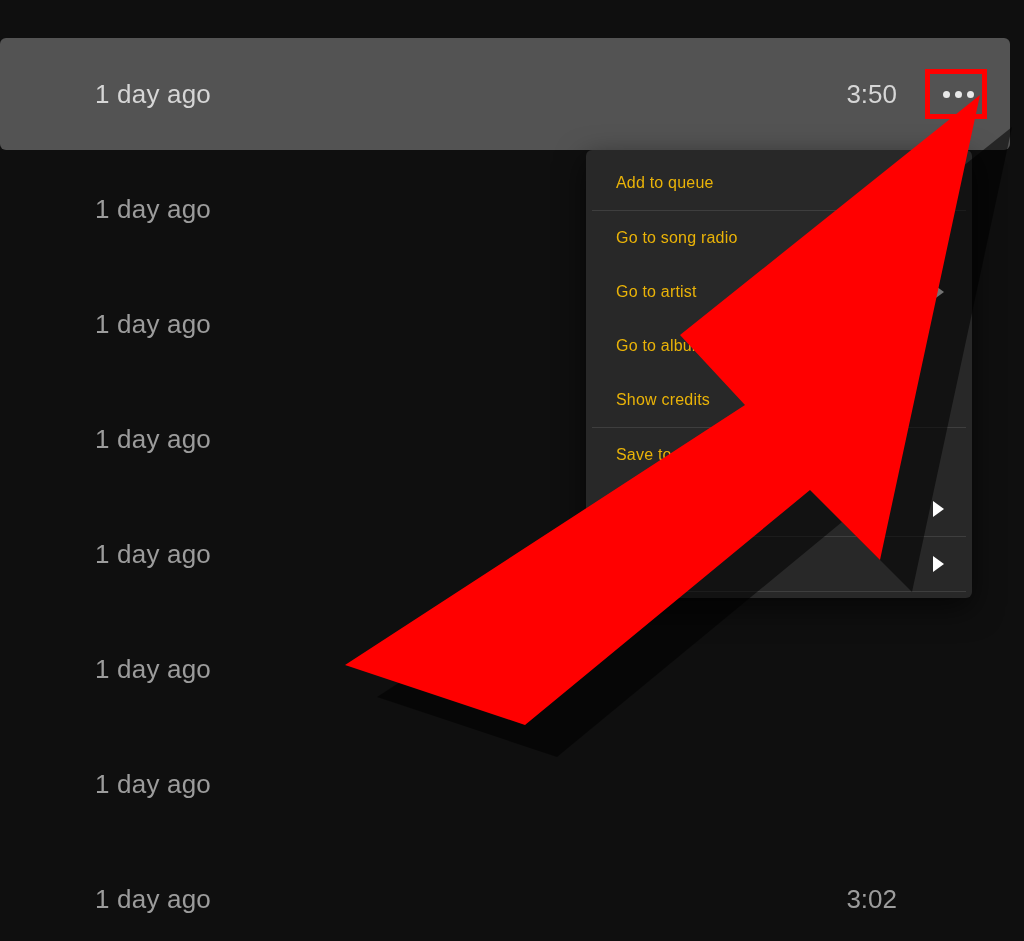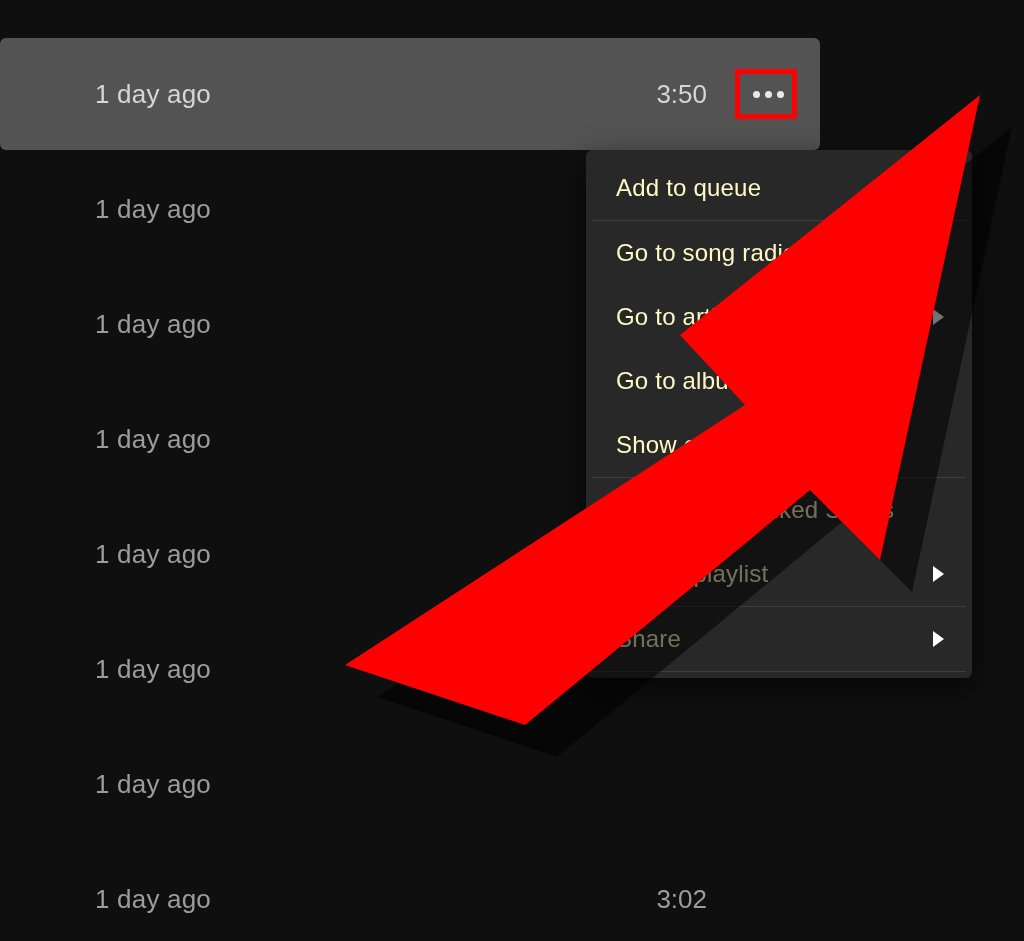--- a/index.html
+++ b/index.html
@@ -1,31 +1,31 @@
 <!DOCTYPE html>
 <html><head>
 <meta charset="utf-8">
 <style>
   * { box-sizing: border-box; margin: 0; padding: 0; }
   html, body { width: 1024px; height: 941px; background: #0f0f0f; font-family: -apple-system, "Segoe UI", Helvetica, Arial, sans-serif; overflow: hidden; }
 
   .tracklist { position: absolute; left: 0; top: 0; width: 1024px; }
-  .row { position: relative; height: 112px; width: 820px; border-radius: 6px; }
+  .row { position: relative; height: 112px; width: 1010px; border-radius: 6px; }
   .row.hovered { background: #535353; }
   .row .date-added { position: absolute; left: 95px; top: 50%; transform: translateY(-50%); font-size: 26px; font-weight: 400; letter-spacing: 0.2px; }
   .row .duration { position: absolute; right: 113px; top: 50%; transform: translateY(-50%); font-size: 26px; font-weight: 400; text-align: center; }
   .row.hovered .date-added, .row.hovered .duration { color: #d6d6d6; }
   .row:not(.hovered) .date-added, .row:not(.hovered) .duration { color: #9c9c9c; }
 
   .more-btn { position: absolute; right: 24px; top: 50%; transform: translateY(-50%); width: 56px; height: 56px; display: flex; align-items: center; justify-content: center; gap: 5px; cursor: pointer; }
   .more-btn .dot { width: 7px; height: 7px; border-radius: 50%; background: #e8e8e8; }
   .highlight-box { position: absolute; right: 23px; top: 50%; transform: translateY(-50%); width: 62px; height: 50px; border: 5px solid #ff0000; pointer-events: none; }
 
   .context-menu { position: absolute; left: 586px; top: 150px; width: 386px; background: #282828; border-radius: 6px; padding: 6px; box-shadow: 0 10px 30px rgba(0,0,0,.6); }
-  .menu-item { position: relative; padding: 18px 0 18px 24px; font-size: 24px; font-weight: 500; color: #fef9c3; letter-spacing: 0.2px; cursor: pointer; }
+  .menu-item { position: relative; padding: 18px 0 18px 24px; font-size: 16px; font-weight: 500; color: #eab308; letter-spacing: 0.2px; cursor: pointer; }
   .menu-sep { height: 1px; background: #3e3e3e; margin: 0 0; }
   .menu-item .chevron { position: absolute; right: 22px; top: 50%; transform: translateY(-50%); width: 0; height: 0; border-top: 8px solid transparent; border-bottom: 8px solid transparent; border-left: 11px solid #ffffff; }
 
   
   .arrow-wrap { position: absolute; left: 0; top: 0; width: 1024px; height: 941px; pointer-events: none; }
 </style>
 </head>
 <body>
 
 <div class="tracklist">

